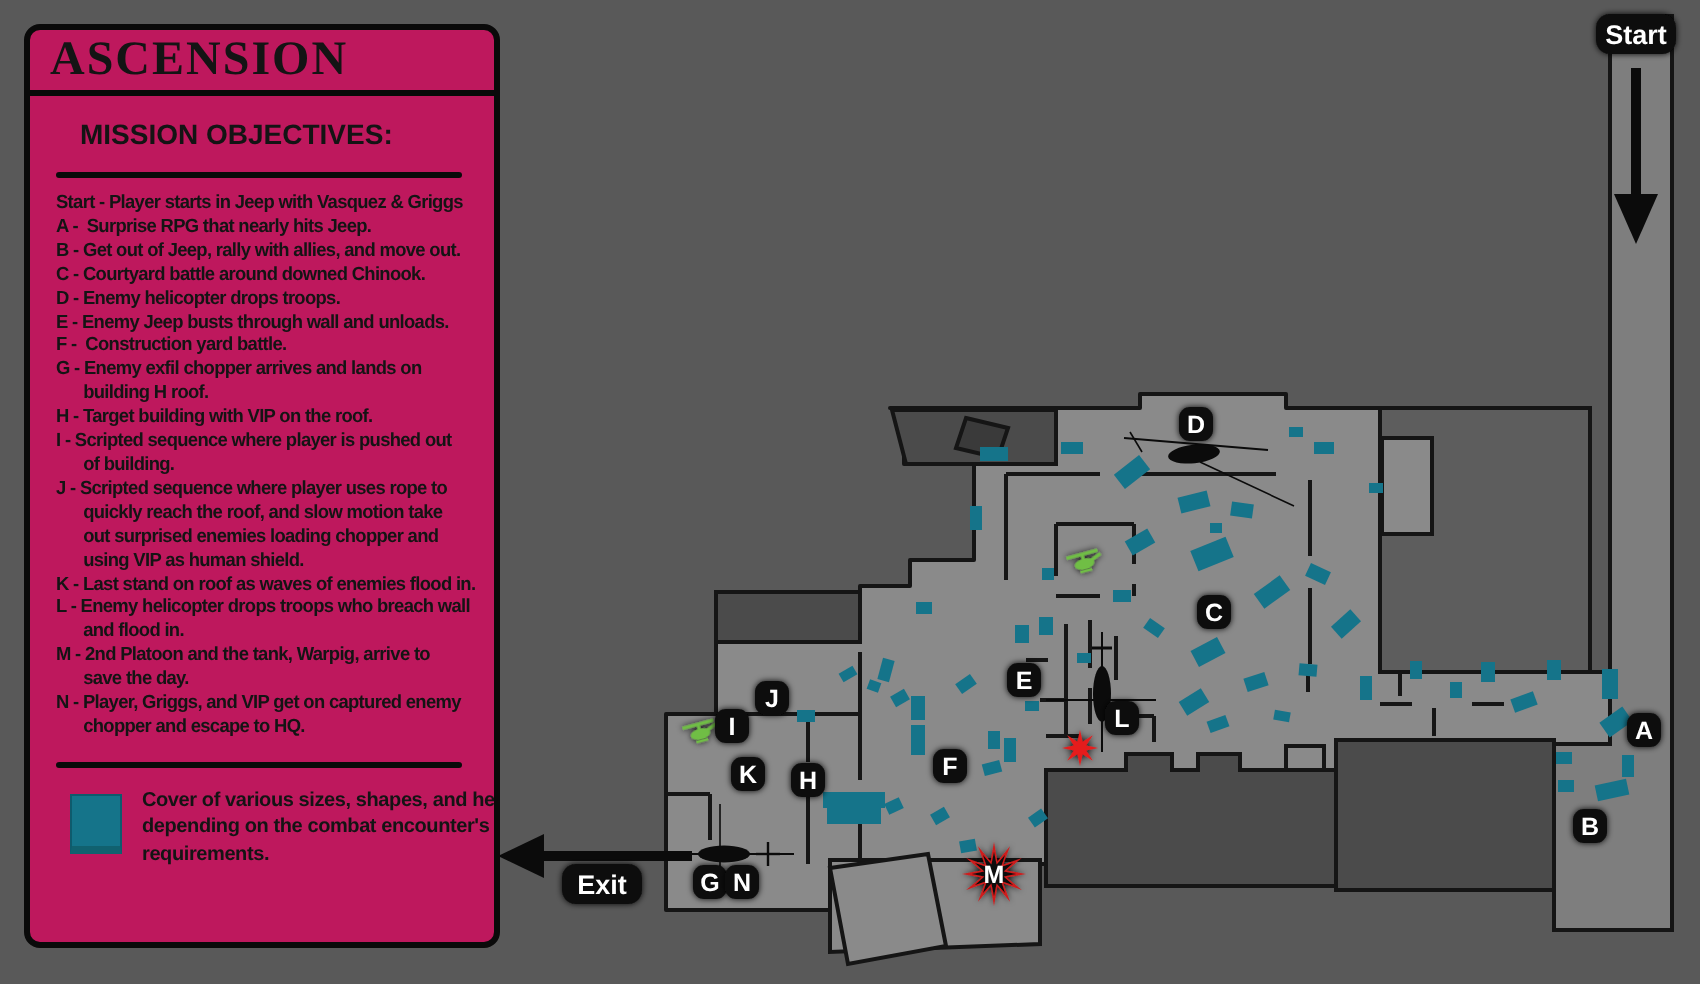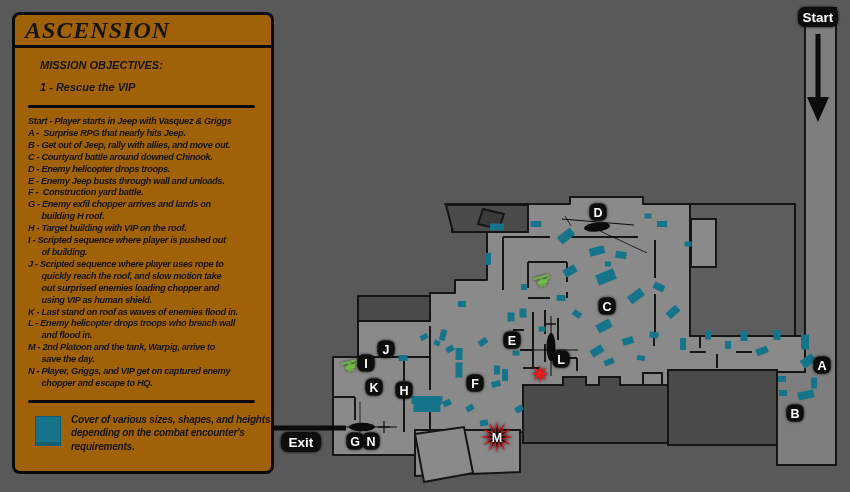--- a/index.html
+++ b/index.html
@@ -1,25 +1,25 @@
 <!DOCTYPE html>
 <html><head>
 <meta charset="utf-8">
 <style>
   html,body{margin:0;padding:0;background:#595959;}
   #stage{position:relative;width:850px;height:492px;background:#595959;overflow:hidden;
          font-family:"Liberation Sans","DejaVu Sans",sans-serif;}
   #mapsvg{position:absolute;left:0;top:0;}
   
-  .panel{position:absolute;left:12px;top:12px;width:262px;height:462px;background:#a16207;
-         border:3px solid #0a0a0a;border-radius:8px;overflow:hidden;box-sizing:border-box;color:#141414;font-style:italic;}
+  .panel{position:absolute;left:12px;top:12px;width:238px;height:462px;background:#be185d;
+         border:3px solid #0a0a0a;border-radius:8px;overflow:hidden;box-sizing:border-box;color:#141414;}
   .title-bar{border-bottom:3px solid #0a0a0a;padding:2px 10px 1px;}
   .title-bar h1{margin:0;font-family:"Liberation Serif","DejaVu Serif",serif;font-weight:bold;
                 font-size:24px;letter-spacing:1px;color:#141414;}
-  .objectives{margin:11px 0 0 25px;font-size:11px;font-weight:bold;}
+  .objectives{margin:11px 0 0 25px;font-size:14px;font-weight:bold;}
   .objectives .head{margin-bottom:9px;}
   .objectives .obj{line-height:14px;}
   .divider{height:3px;background:#0a0a0a;margin:11px 16px 7px 13px;border-radius:2px;}
   .mission-list{margin:2px 0 0 13px;font-size:9.5px;font-weight:bold;letter-spacing:-0.35px;
                 transform:scaleX(0.97);transform-origin:left top;}
   .mission-list .line{line-height:11.9px;white-space:pre;}
   .mission-list .indent{padding-left:14px;}
   .legend{display:flex;margin:10px 0 0 20px;}
   .legend .swatch{width:24px;height:25px;background:#15748a;border:1px solid #0e5b6d;
                   border-bottom:4px solid #11616f;flex:0 0 auto;margin-top:3px;}
@@ -246,21 +246,20 @@
         <text x="301" y="446.8" text-anchor="middle" fill="#ffffff" font-size="13.5" font-weight="bold" font-family="Liberation Sans, sans-serif">Exit</text>
       </g>
     </svg>
 
   <div class="panel">
     <div class="title-bar">
       <h1>ASCENSION</h1>
     </div>
     <div class="objectives">
       <div class="head">MISSION OBJECTIVES:</div>
-      <div class="obj">1 - Rescue the VIP</div>
     </div>
     <div class="divider"></div>
     <div class="mission-list" id="mission-list">
         <div class="line">Start - Player starts in Jeep with Vasquez &amp; Griggs</div>
         <div class="line">A -  Surprise RPG that nearly hits Jeep.</div>
         <div class="line">B - Get out of Jeep, rally with allies, and move out.</div>
         <div class="line">C - Courtyard battle around downed Chinook.</div>
         <div class="line">D - Enemy helicopter drops troops.</div>
         <div class="line">E - Enemy Jeep busts through wall and unloads.</div>
         <div class="line">F -  Construction yard battle.</div>

